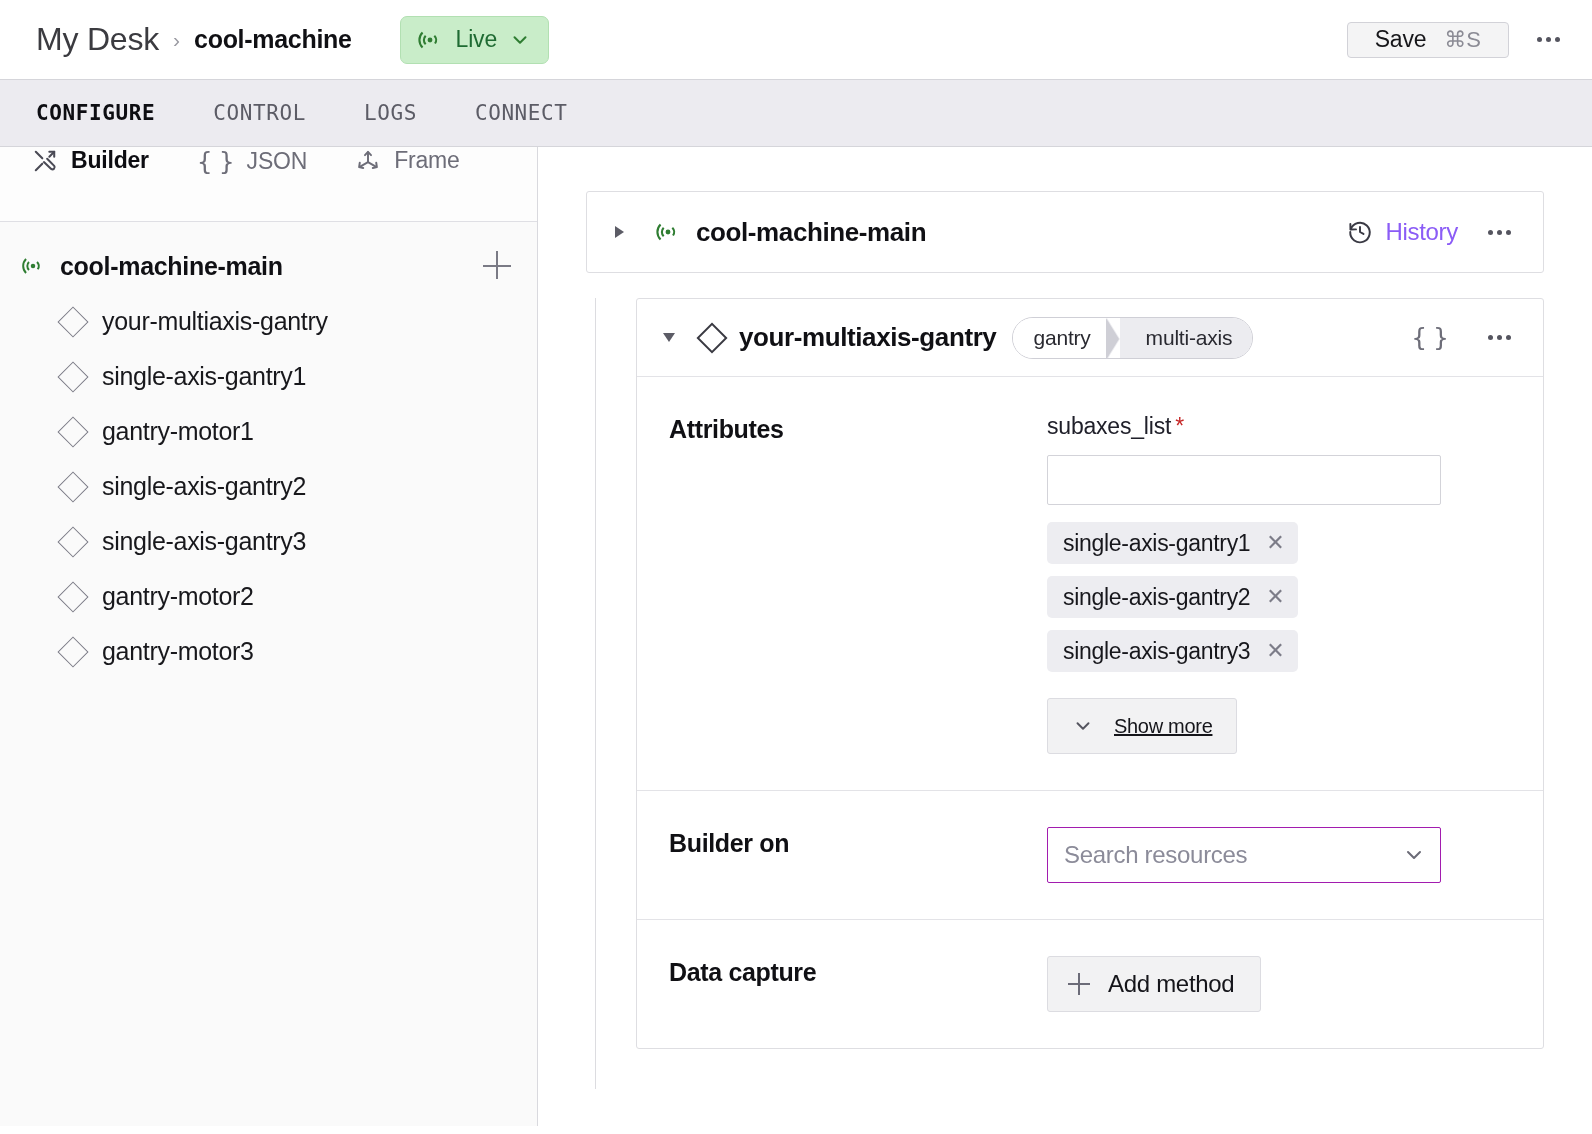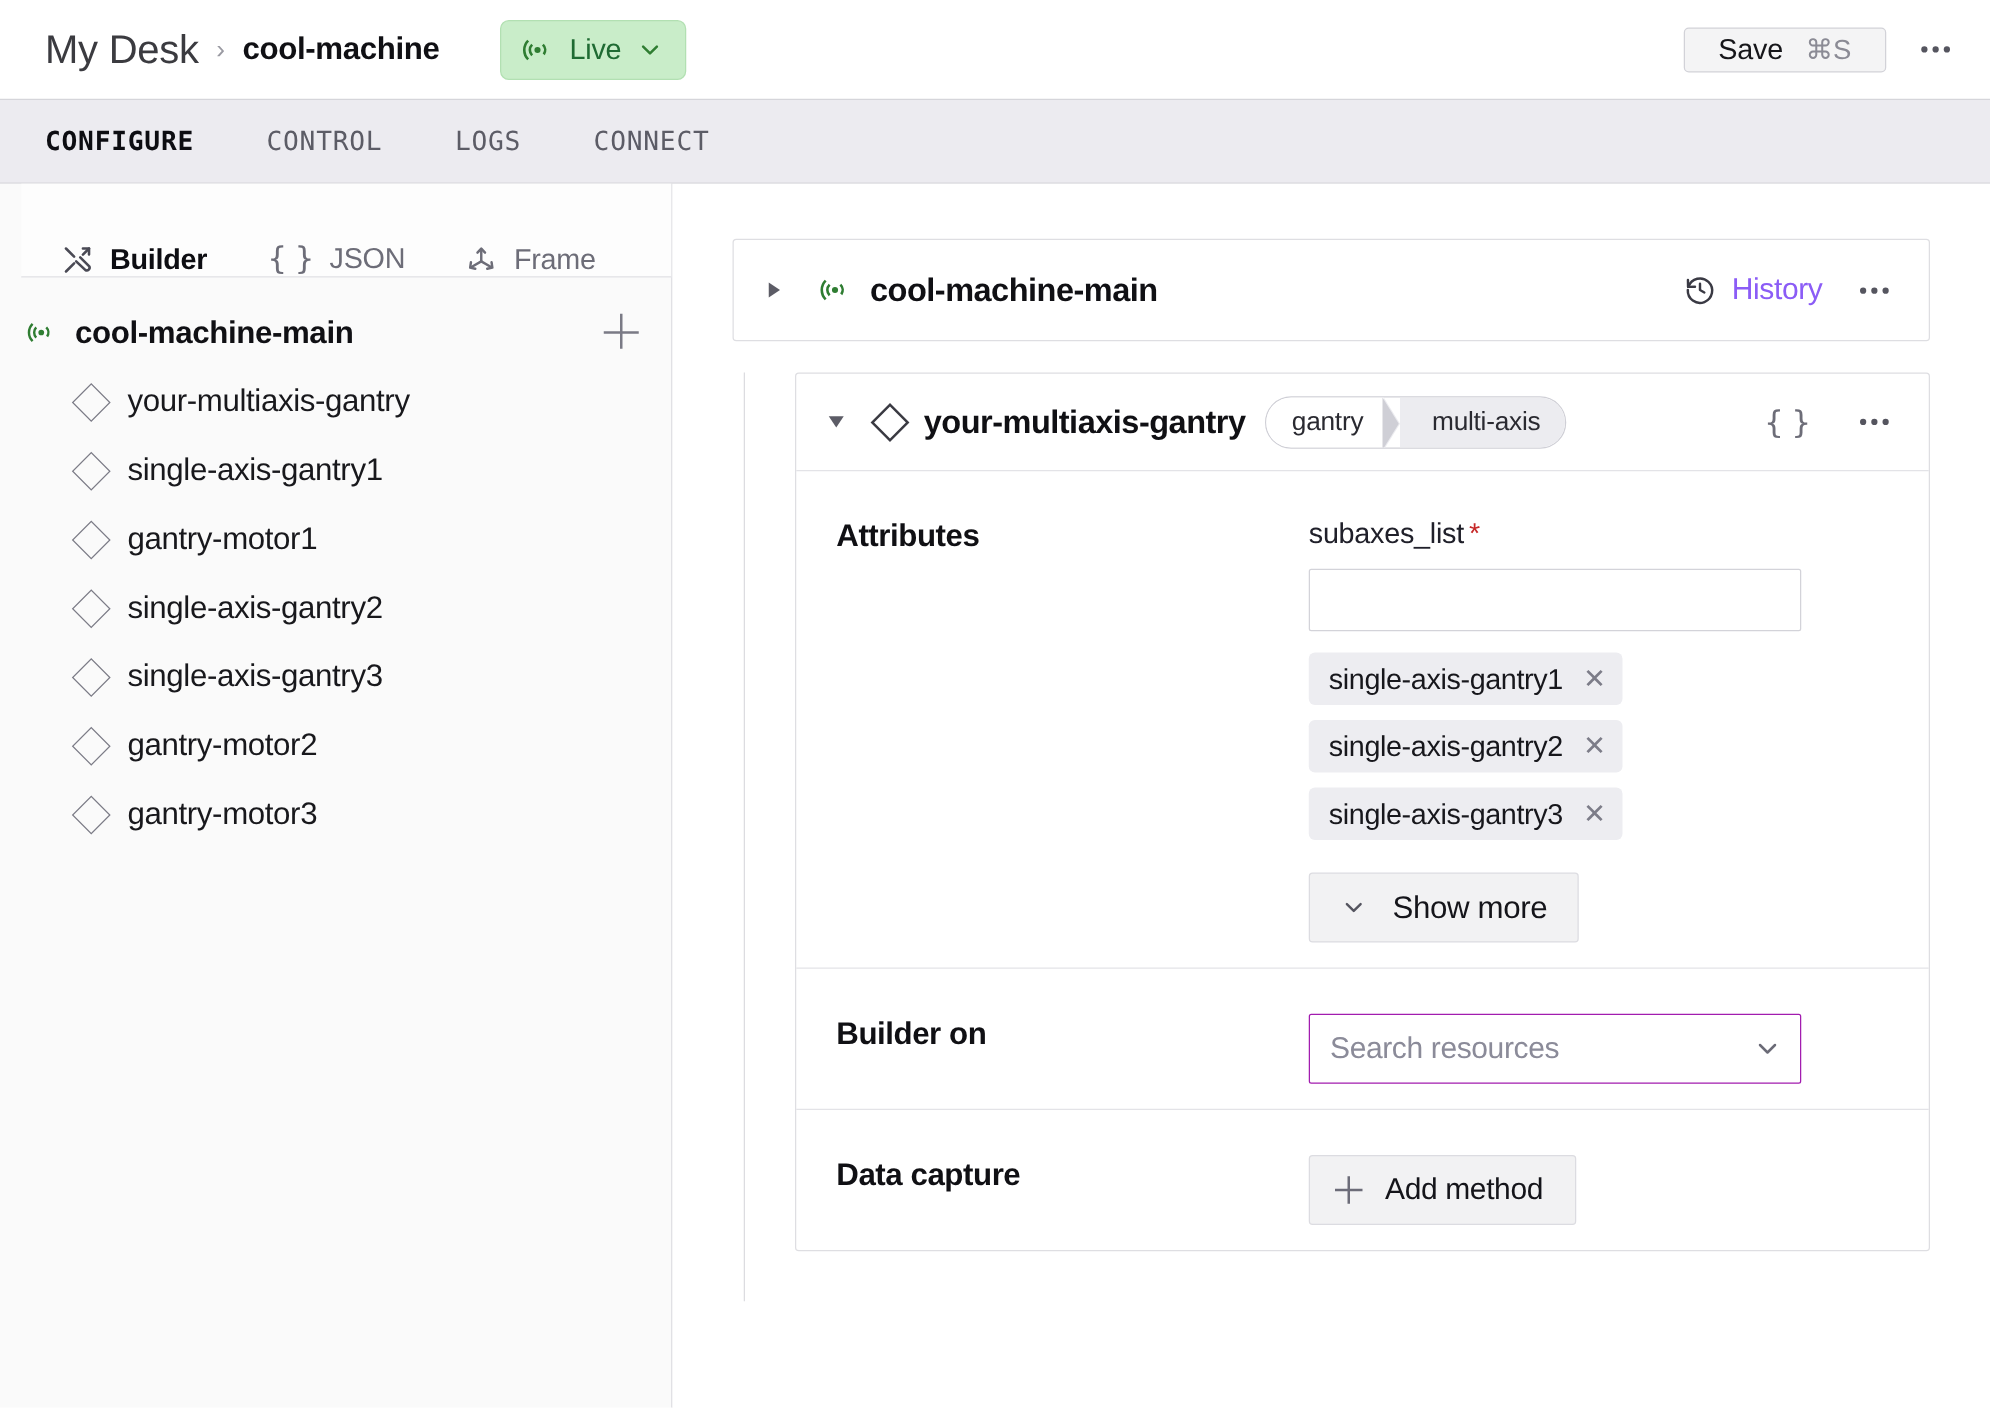--- a/index.html
+++ b/index.html
@@ -85,24 +85,23 @@
   .sidebar {
     width: 538px;
     background: #fafafa;
     border-right: 1px solid #d9d9de;
     display: flex; flex-direction: column;
   }
   .builder-bar {
     height: 75px;
     background: #fdfdfd;
     border-bottom: 1px solid #dfdfe4;
-    display: flex; align-items: flex-end;
+    display: flex; align-items: flex-start;
     padding-left: 32px;
     gap: 0;
-    margin-left: 17px;
   }
   .bb-item {
     display: flex; align-items: center; gap: 13px;
     margin-right: 48px; cursor: pointer;
   }
   .bb-item .bb-lbl { font-size: 23px; color: #6d6d78; letter-spacing: -.2px; }
   .bb-item.active .bb-lbl { color: #0d0d12; font-weight: 700; }
   .brace-icon {
     font-family: "DejaVu Sans", sans-serif;
     font-size: 25px; color: #6d6d78; letter-spacing: -1px;
@@ -239,21 +238,21 @@
     width:0; height:0;
     border-left: 13px solid #cfcfd6;
     border-top: 21px solid transparent;
     border-bottom: 21px solid transparent;
   }
   .rc-right { margin-left: auto; display: flex; align-items: center; gap: 32px; }
 
   
   .row {
     display: flex;
-    padding: 36px 28px 20px 32px;
+    padding: 36px 28px 36px 32px;
     border-bottom: 1px solid #e3e3e7;
   }
   .row:last-child { border-bottom: none; }
   .row-label {
     width: 378px; flex: none;
     font-size: 25px; font-weight: 700; color: #101014;
     letter-spacing: -.35px;
     padding-top: 2px;
   }
   .row-content { flex: 1; }
@@ -291,21 +290,21 @@
 
   .show-more {
     margin-top: 26px;
     display: inline-flex; align-items: center; gap: 20px;
     background: #f2f2f3;
     border: 1px solid #dcdce1;
     border-radius: 3px;
     height: 56px;
     padding: 0 24px;
     cursor: pointer;
-    font-size: 25px; color: #15151a; letter-spacing: -.3px;
+    font-size: 20px; color: #15151a; letter-spacing: -.3px; text-decoration: underline;
   }
 
   .select-box {
     width: 394px; height: 56px;
     border: 1px solid #a21caf;
     border-radius: 2px;
     background: #fff;
     display: flex; align-items: center;
     padding: 0 14px 0 16px;
     cursor: pointer;

